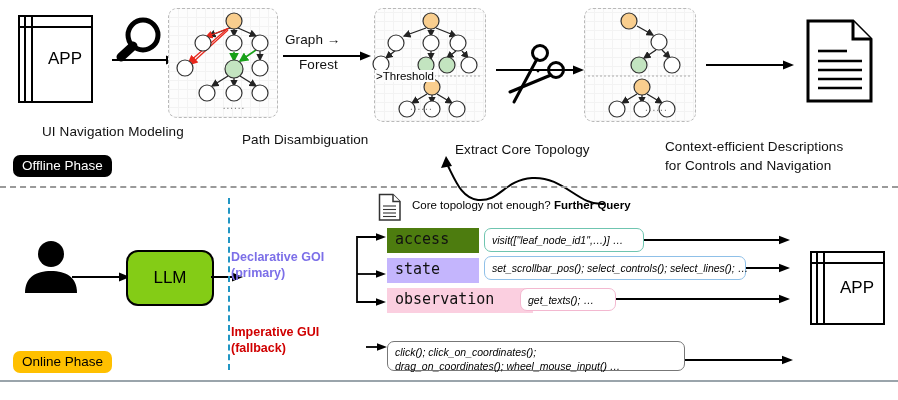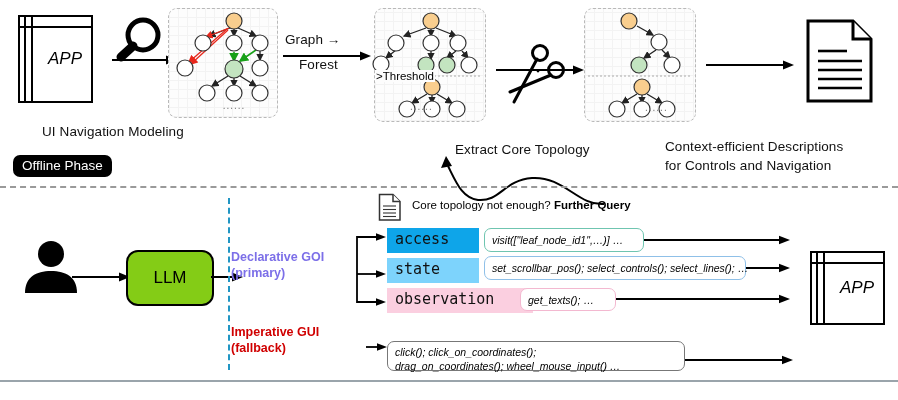--- a/index.html
+++ b/index.html
@@ -12,43 +12,43 @@
   .cap{font-size:13.5px;color:#111;white-space:nowrap;letter-spacing:.1px;}
   .small{font-size:10.5px;white-space:nowrap;}
   .bold{font-weight:bold;}
 
   
   .appbox{border:2.2px solid #000;background:#fff;box-sizing:border-box;}
   .appbox .spineA{position:absolute;left:4px;top:0;bottom:0;width:0;border-left:2px solid #000;}
   .appbox .spineB{position:absolute;left:11px;top:0;bottom:0;width:0;border-left:2px solid #000;}
   .appbox .topbar{position:absolute;left:0;right:0;top:9px;height:0;border-top:2px solid #000;}
   .appbox .lbl{position:absolute;left:0;right:0;top:50%;transform:translateY(-50%);
-               text-align:center;font-size:17px;padding-left:19px;font-style:italic;}
+               text-align:center;font-size:17px;padding-left:19px;}
 
   
   .treepanel{border:1.3px dashed #b9b9b9;border-radius:9px;background:
       repeating-linear-gradient(0deg,#f3f3f3 0 1px,transparent 1px 9px),
       repeating-linear-gradient(90deg,#f3f3f3 0 1px,transparent 1px 9px),#fdfdfd;
       box-sizing:border-box;}
 
   
   .badge{font-size:13.5px;padding:3px 9px 4px;border-radius:7px;white-space:nowrap;}
   .badge.offline{background:#000;color:#fff;}
   .badge.online{background:#FFC000;color:#000;}
 
   
   .hdash{border-top:2px dashed #9a9a9a;height:0;}
   .vdash{border-left:2.5px dashed #2196c4;width:0;}
   .hsolid{border-top:2.5px solid #9aa4ab;height:0;}
 
   
   .chip{font-size:15px;line-height:1;padding:4px 8px 6px;box-sizing:border-box;
         font-family:"DejaVu Sans Mono","Liberation Mono",monospace;color:#111;}
-  .chip.access{background:#0ea5e9;}
-  .chip.state{background:#7dd3fc;}
+  .chip.access{background:#4d7c0f;}
+  .chip.state{background:#c4b5fd;}
   .chip.observation{background:#FBCFE0;}
 
   .callout{border:1.4px solid #9bb7cf;border-radius:7px;background:#fff;
            font-size:10.5px;font-style:italic;box-sizing:border-box;
            display:flex;align-items:center;padding:0 7px;white-space:nowrap;}
   .callout.c-access{border-color:#6FC5B0;}
   .callout.c-state{border-color:#8FC0E8;}
   .callout.c-obs{border-color:#F3B8D0;}
   .callout.c-gui{border-color:#777;border-width:1.4px;display:block;padding:3px 7px;
                  line-height:1.35;white-space:normal;}
@@ -217,20 +217,21 @@
     <g stroke="#000" stroke-width="2.6">
       <line x1="13" y1="33" x2="42" y2="33"></line>
       <line x1="13" y1="43" x2="57" y2="43"></line>
       <line x1="13" y1="52" x2="57" y2="52"></line>
       <line x1="13" y1="61" x2="57" y2="61"></line>
       <line x1="13" y1="70" x2="57" y2="70"></line>
     </g>
   </svg>
 
   <div class="abs cap" style="left:42px;top:124px;">UI Navigation Modeling</div>
+  <div class="abs cap" style="left:242px;top:132px;">Path Disambiguation</div>
   <div class="abs cap" style="left:455px;top:142px;">Extract Core Topology</div>
   <div class="abs cap" style="left:665px;top:158px;">for Controls and Navigation</div>
   <div class="abs cap" style="left:665px;top:139px;">Context-efficient Descriptions</div>
 
   <svg class="abs" style="left:382px;top:142px;" width="230" height="68">
     <path d="M222,62 C196,64 182,34 150,36 C122,38 118,60 96,58 C80,56 74,40 66,24" fill="none" stroke="#000" stroke-width="2"></path>
     <polygon points="64,14 59,26 70,24" fill="#000"></polygon>
   </svg>
 
   <div class="abs badge offline" style="left:13px;top:155px;">Offline Phase</div>
@@ -252,20 +253,21 @@
     <span style="font-size:17px;">LLM</span>
   </div>
 
   <svg class="abs" style="left:211px;top:272px;" width="40" height="14">
     <line x1="0" y1="5" x2="23" y2="5" stroke="#000" stroke-width="2"></line>
     <polygon points="32,5 21,0.5 21,9.5" fill="#000"></polygon>
   </svg>
 
   <div class="abs vdash" style="left:228px;top:198px;height:172px;"></div>
 
+  <div class="abs badge online" style="left:13px;top:351px;">Online Phase</div>
 
   <svg class="abs" style="left:378px;top:193px;" width="24" height="29">
     <path d="M1.5,1.5 L15,1.5 L22,8.5 L22,27 L1.5,27 Z" fill="#fff" stroke="#333" stroke-width="1.5"></path>
     <path d="M15,1.5 L15,8.5 L22,8.5" fill="#fff" stroke="#333" stroke-width="1.5"></path>
     <g stroke="#333" stroke-width="1.1">
       <line x1="5" y1="13" x2="18" y2="13"></line>
       <line x1="5" y1="16.5" x2="18" y2="16.5"></line>
       <line x1="5" y1="20" x2="18" y2="20"></line>
       <line x1="5" y1="23.5" x2="18" y2="23.5"></line>
     </g>

